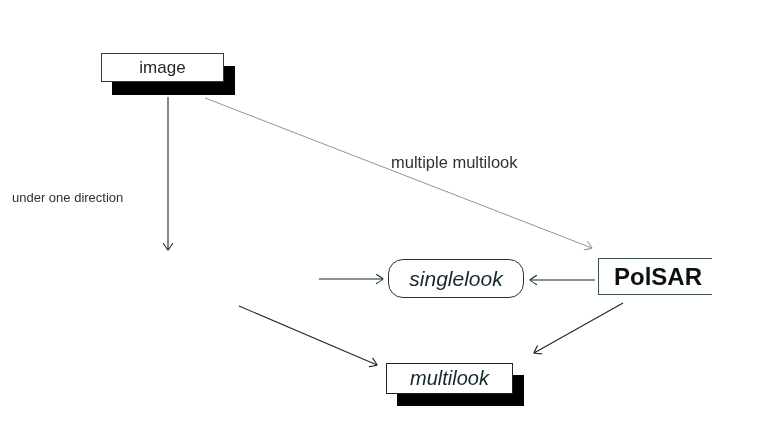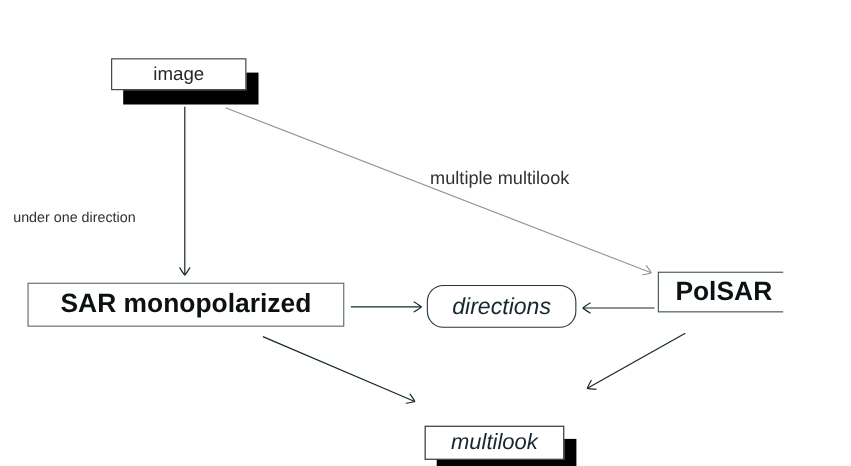--- a/index.html
+++ b/index.html
@@ -42,30 +42,29 @@
     font-weight: bold; font-size: 24px; color: #0c1114;
     border-color: #55686e;
   }
   .node-singlelook {
     left: 388px; top: 259px; width: 136px; height: 39px;
     border-radius: 15px;
     border-color: #22363c;
     font-style: italic; font-size: 21px; color: var(--ink, #15282e);
   }
   .node-polsar {
-    left: 598px; top: 247px; width: 120px; height: 37px;
+    left: 598px; top: 258px; width: 120px; height: 37px;
     font-weight: bold; font-size: 24px; color: #0c1114;
     border-color: #3c4f55;
   }
   .node-multilook {
     left: 386px; top: 363px; width: 127px; height: 31px;
     border-color: #1c262b;
     font-style: italic; font-size: 20px; color: var(--ink, #15282e);
     box-shadow: 11px 12px 0 var(--shadow, #000);
-    margin-top: 24px;
   }
   .edge-label {
     position: absolute;
     color: #2e3236;
     white-space: nowrap;
   }
   .label-under {
     left: 12px; top: 190px;
     font-size: 13px;
   }
@@ -98,26 +97,23 @@
   </svg>
 
   <div class="node node-image">
     <span>image</span>
   </div>
 
   <div class="edge-label label-under">under one direction</div>
 
   <div class="edge-label label-multiple">multiple multilook</div>
 
-  <div class="node node-sar">
-    <span>SAR monopolarized</span>
-  </div>
 
   <div class="node node-singlelook">
-    <span>directions</span>
+    <span>singlelook</span>
   </div>
 
   <div class="node node-polsar">
     <span>PolSAR</span>
   </div>
 
   <div class="node node-multilook">
     <span>multilook</span>
   </div>
 

